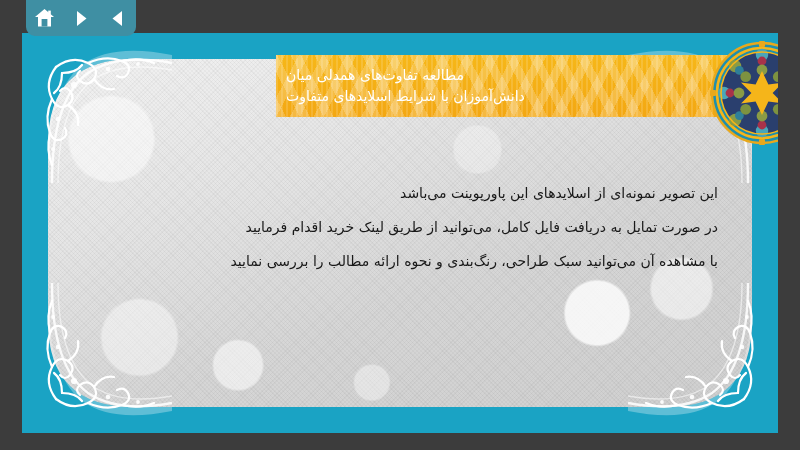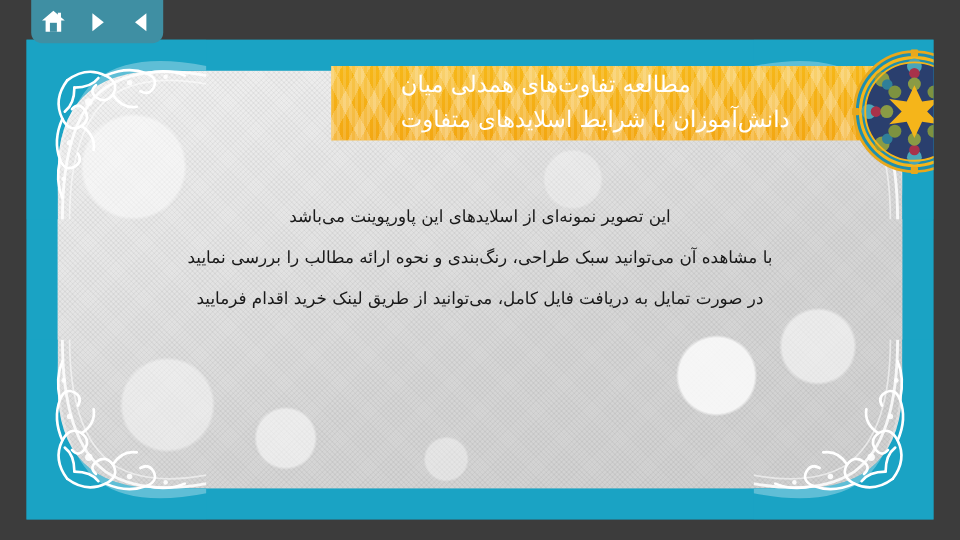--- a/index.html
+++ b/index.html
@@ -114,49 +114,47 @@
     display: flex;
     flex-direction: column;
     align-items: flex-end;
     justify-content: center;
     padding: 0 64px 0 10px;
     overflow: hidden;
   }
   .title-line {
     color: #ffffff;
     font-family: "DejaVu Sans", sans-serif;
-    font-size: 19px;
+    font-size: 14px;
     line-height: 1.52;
     white-space: nowrap;
     direction: rtl;
     text-align: right;
     font-weight: 400;
-    margin-left: 48px;
   }
 
   
   #medallion {
     position: absolute;
     left: 688px;
     top: 8px;
     width: 104px;
     height: 104px;
     z-index: 35;
   }
   #medallion svg { display:block; }
 
   
   #body-text {
     position: absolute;
     left: 60px;
     right: 60px;
-    top: 132px;
+    top: 144px;
     z-index: 20;
     direction: rtl;
-    text-align: center;
   }
   .body-line {
     color: #181818;
     font-family: "DejaVu Sans", sans-serif;
     font-size: 14px;
     line-height: 2.42;
     white-space: nowrap;
     letter-spacing: 0;
   }
 </style>
@@ -345,18 +343,18 @@
           <rect x="49" y="0" width="6" height="6" rx="1"></rect>
           <rect x="49" y="98" width="6" height="6" rx="1"></rect>
           <rect x="0" y="49" width="6" height="6" rx="1"></rect>
           <rect x="98" y="49" width="6" height="6" rx="1"></rect>
         </g>
       </svg>
     </div>
 
     <div id="body-text">
       <div class="body-line">این تصویر نمونه‌ای از اسلایدهای این پاورپوینت می‌باشد</div>
+      <div class="body-line">در صورت تمایل به دریافت فایل کامل، می‌توانید از طریق لینک خرید اقدام فرمایید</div>
       <div class="body-line">با مشاهده آن می‌توانید سبک طراحی، رنگ‌بندی و نحوه ارائه مطالب را بررسی نمایید</div>
-      <div class="body-line">در صورت تمایل به دریافت فایل کامل، می‌توانید از طریق لینک خرید اقدام فرمایید</div>
     </div>
 
   </div>
 </div>
 
 </body></html>

